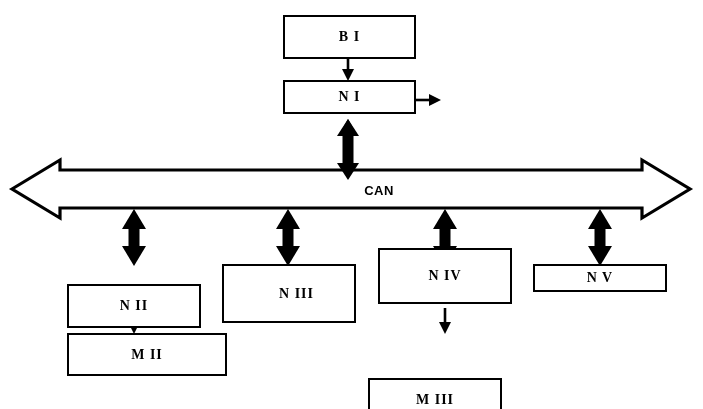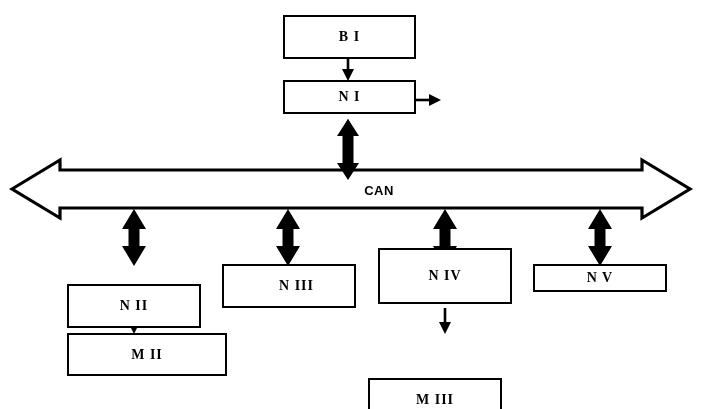--- a/index.html
+++ b/index.html
@@ -114,21 +114,21 @@
 
   <div class="node-box" style="left:283px; top:80px; width:133px; height:34px;">
     <span>N I</span>
   </div>
 
 
   <div class="node-box" style="left:67px; top:264px; width:134px; height:44px;margin-top:20px;">
     <span>N II</span>
   </div>
 
-  <div class="node-box" style="left:222px; top:264px; width:134px; height:44px;padding-left:15px;">
+  <div class="node-box" style="left:222px; top:264px; width:134px; height:59px;padding-left:15px;">
     <span>N III</span>
   </div>
 
   <div class="node-box" style="left:378px; top:248px; width:134px; height:56px;">
     <span>N IV</span>
   </div>
 
   <div class="node-box" style="left:533px; top:264px; width:134px; height:28px;">
     <span>N V</span>
   </div>

